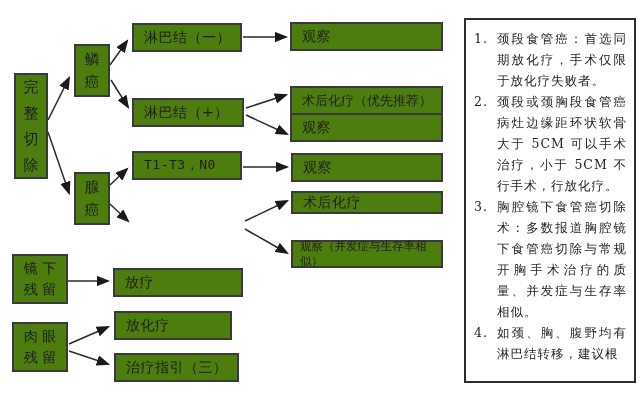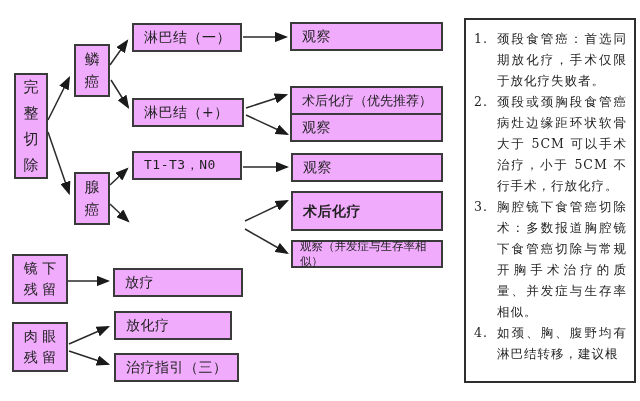--- a/index.html
+++ b/index.html
@@ -2,41 +2,41 @@
 <html><head>
 <meta charset="utf-8">
 <style>
   html,body { margin:0; padding:0; background:#ffffff; }
   .stage {
     position:relative; width:640px; height:401px; background:#ffffff;
     font-family:"DejaVu Serif", serif; color:#1f1f1f; overflow:hidden;
   }
   .arrows { position:absolute; left:0; top:0; width:640px; height:401px; }
   .node {
-    position:absolute; box-sizing:border-box; background:#f0abfc;
+    position:absolute; box-sizing:border-box; background:#4d7c0f;
     border:2px solid #3a3a3a; display:flex; align-items:center;
     white-space:pre-line; font-size:14px; line-height:1.3;
   }
   .node.center { justify-content:center; text-align:center; }
   .node.row { padding-left:10px; letter-spacing:0.5px; }
   .mono { font-family:"DejaVu Sans Mono", monospace; font-size:13px; letter-spacing:0; }
 
   
   #n-complete { left:14px;  top:73px;  width:34px;  height:106px; font-size:15px; line-height:26px; }
   #n-squam    { left:74px;  top:44px;  width:36px;  height:53px;  font-size:15px; line-height:23px; }
   #n-adeno    { left:74px;  top:172px; width:36px;  height:53px;  font-size:15px; line-height:23px; }
   #n-ln-neg   { left:132px; top:23px;  width:110px; height:29px; }
   #n-ln-pos   { left:132px; top:98px;  width:112px; height:29px; }
   #n-t1t3     { left:132px; top:151px; width:110px; height:29px; }
   #n-tx       { left:132px; top:212px; width:111px; height:27px; }
   #n-obs1     { left:290px; top:22px;  width:153px; height:29px; }
   #n-postrec  { left:290px; top:70px;  width:153px; height:30px; font-size:13px; letter-spacing:0;margin-top:16px; }
   #n-obs2     { left:290px; top:113px; width:153px; height:29px; }
   #n-obs3     { left:291px; top:153px; width:152px; height:29px; }
-  #n-post     { left:291px; top:191px; width:152px; height:40px;font-weight:bold; }
+  #n-post     { left:291px; top:191px; width:152px; height:23px; }
   #n-obsneo   { left:291px; top:240px; width:152px; height:28px; font-size:11.5px; letter-spacing:0; padding-left:7px; }
   #n-micro    { left:12px;  top:254px; width:56px;  height:50px;  font-size:14px; line-height:21px; }
   #n-radio    { left:113px; top:268px; width:130px; height:29px; }
   #n-macro    { left:12px;  top:322px; width:56px;  height:50px;  font-size:14px; line-height:21px; }
   #n-chemorad { left:114px; top:311px; width:118px; height:29px; }
   #n-guide    { left:114px; top:353px; width:125px; height:29px; }
 
   
   .panel {
     position:absolute; left:464px; top:18px; width:172px; height:365px;

